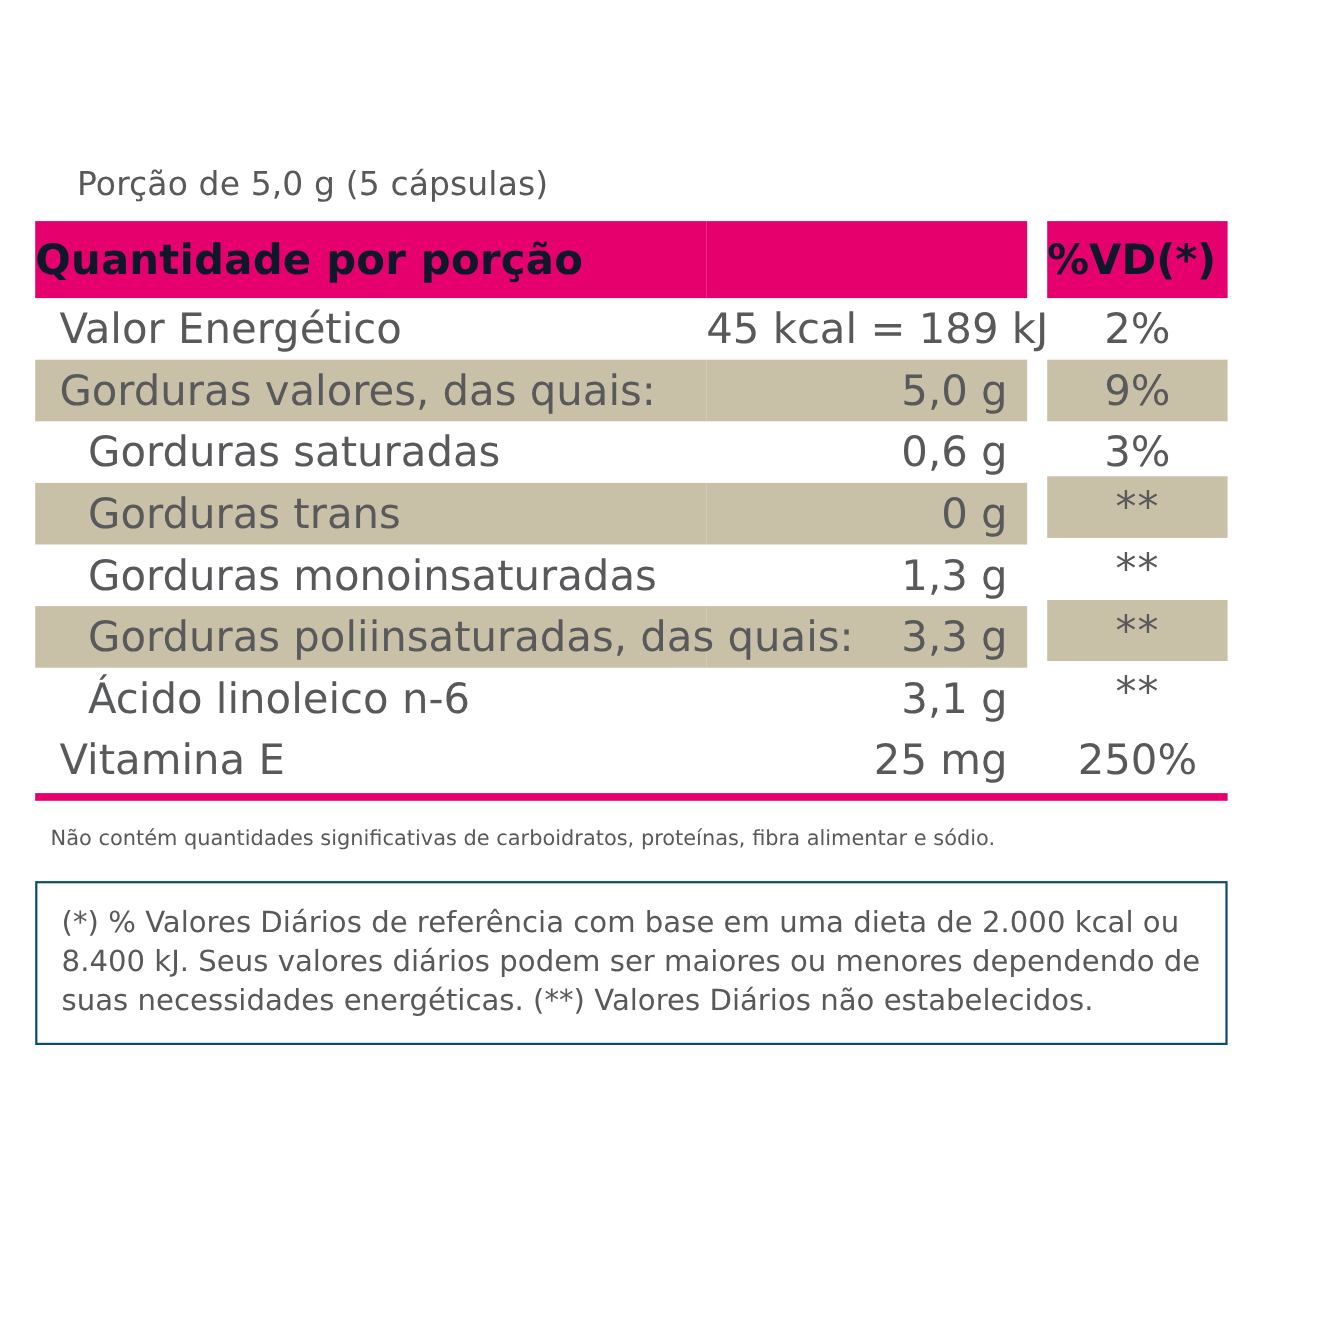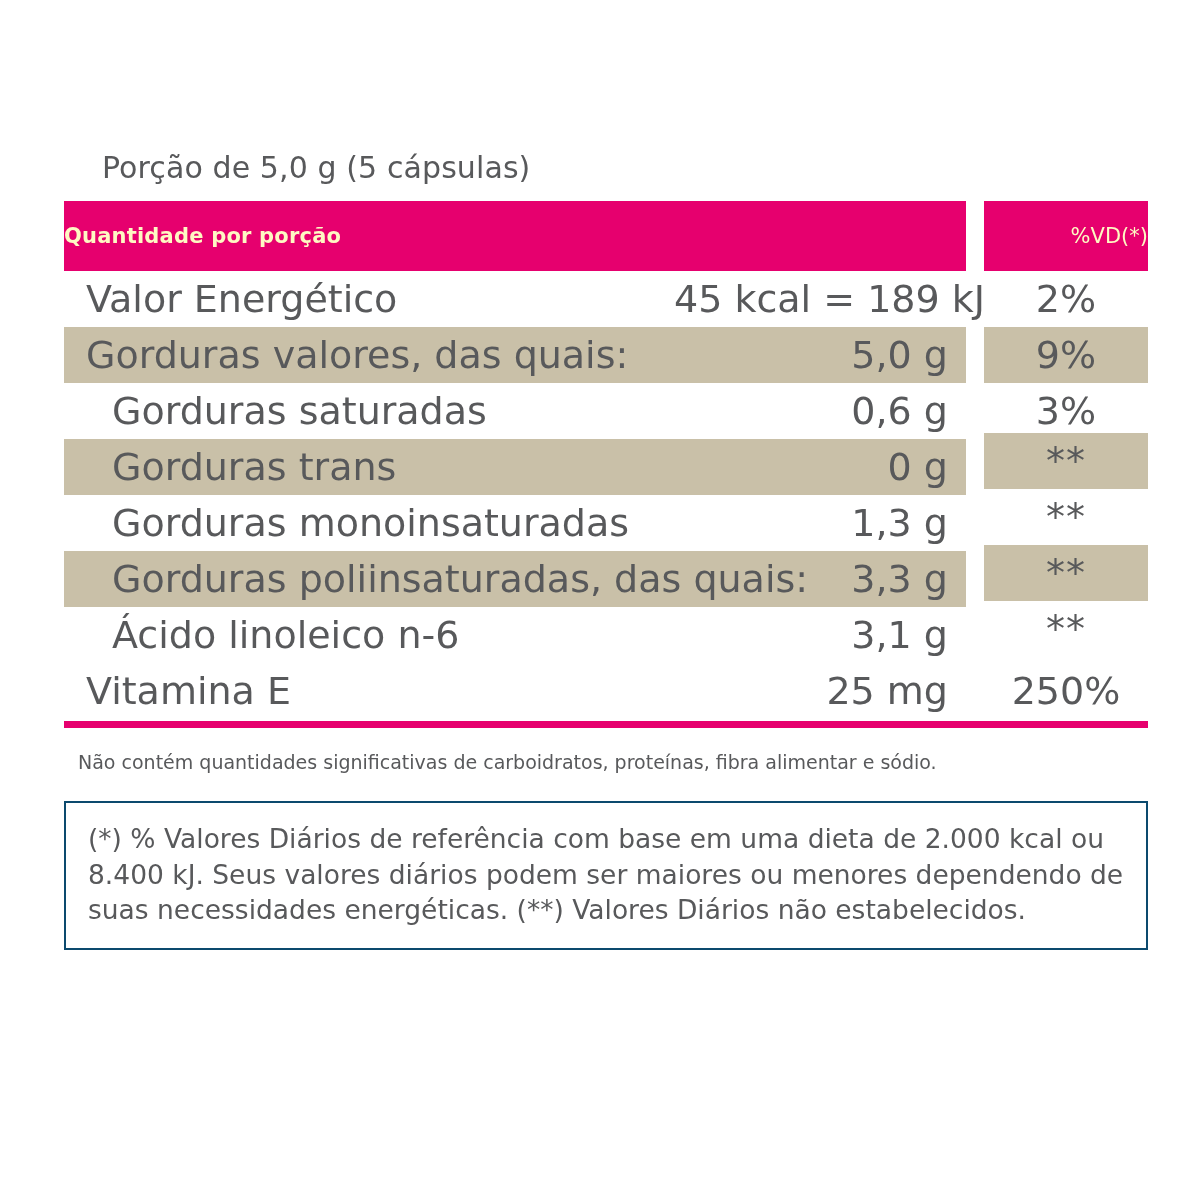--- a/index.html
+++ b/index.html
@@ -13,21 +13,21 @@
     font-family: "DejaVu Sans", sans-serif;
     color: #58595b;
     -webkit-font-smoothing: antialiased;
   }
 
   .sheet {
     position: relative;
     width: 1200px;
     height: 1200px;
     box-sizing: border-box;
-    padding: 150px 60px 0 64px;
+    padding: 150px 60px 0 32px;
   }
 
   .portion {
     font-size: 30px;
     color: #58595b;
     margin: 0 0 16px 38px;
     letter-spacing: 0.1px;
   }
 
   .nutri-table {
@@ -43,36 +43,36 @@
 
   
   col.c-name  { width: 610px; }
   col.c-value { width: 292px; }
   col.c-gap   { width: 18px; }
   col.c-vd    { width: 164px; }
 
   
   .hdr-cell {
     background: #e6006e;
-    color: #fef9c3;
-    font-size: 21px;
+    color: #0f172a;
+    font-size: 38px;
     font-weight: bold;
     height: 70px;
     line-height: 70px;
   }
   .hdr-left {
     padding-left: 32px;
     letter-spacing: .2px;
   }
   .hdr-gap {
     background: #ffffff;
   }
   .hdr-vd {
-    text-align: right;
-    font-weight: normal;
+    text-align: left;
+    font-weight: bold;
   }
 
   
   .row td {
     height: 56px;
     font-size: 38px;
     color: #58595b;
   }
   .row .name {
     padding-left: 22px;

